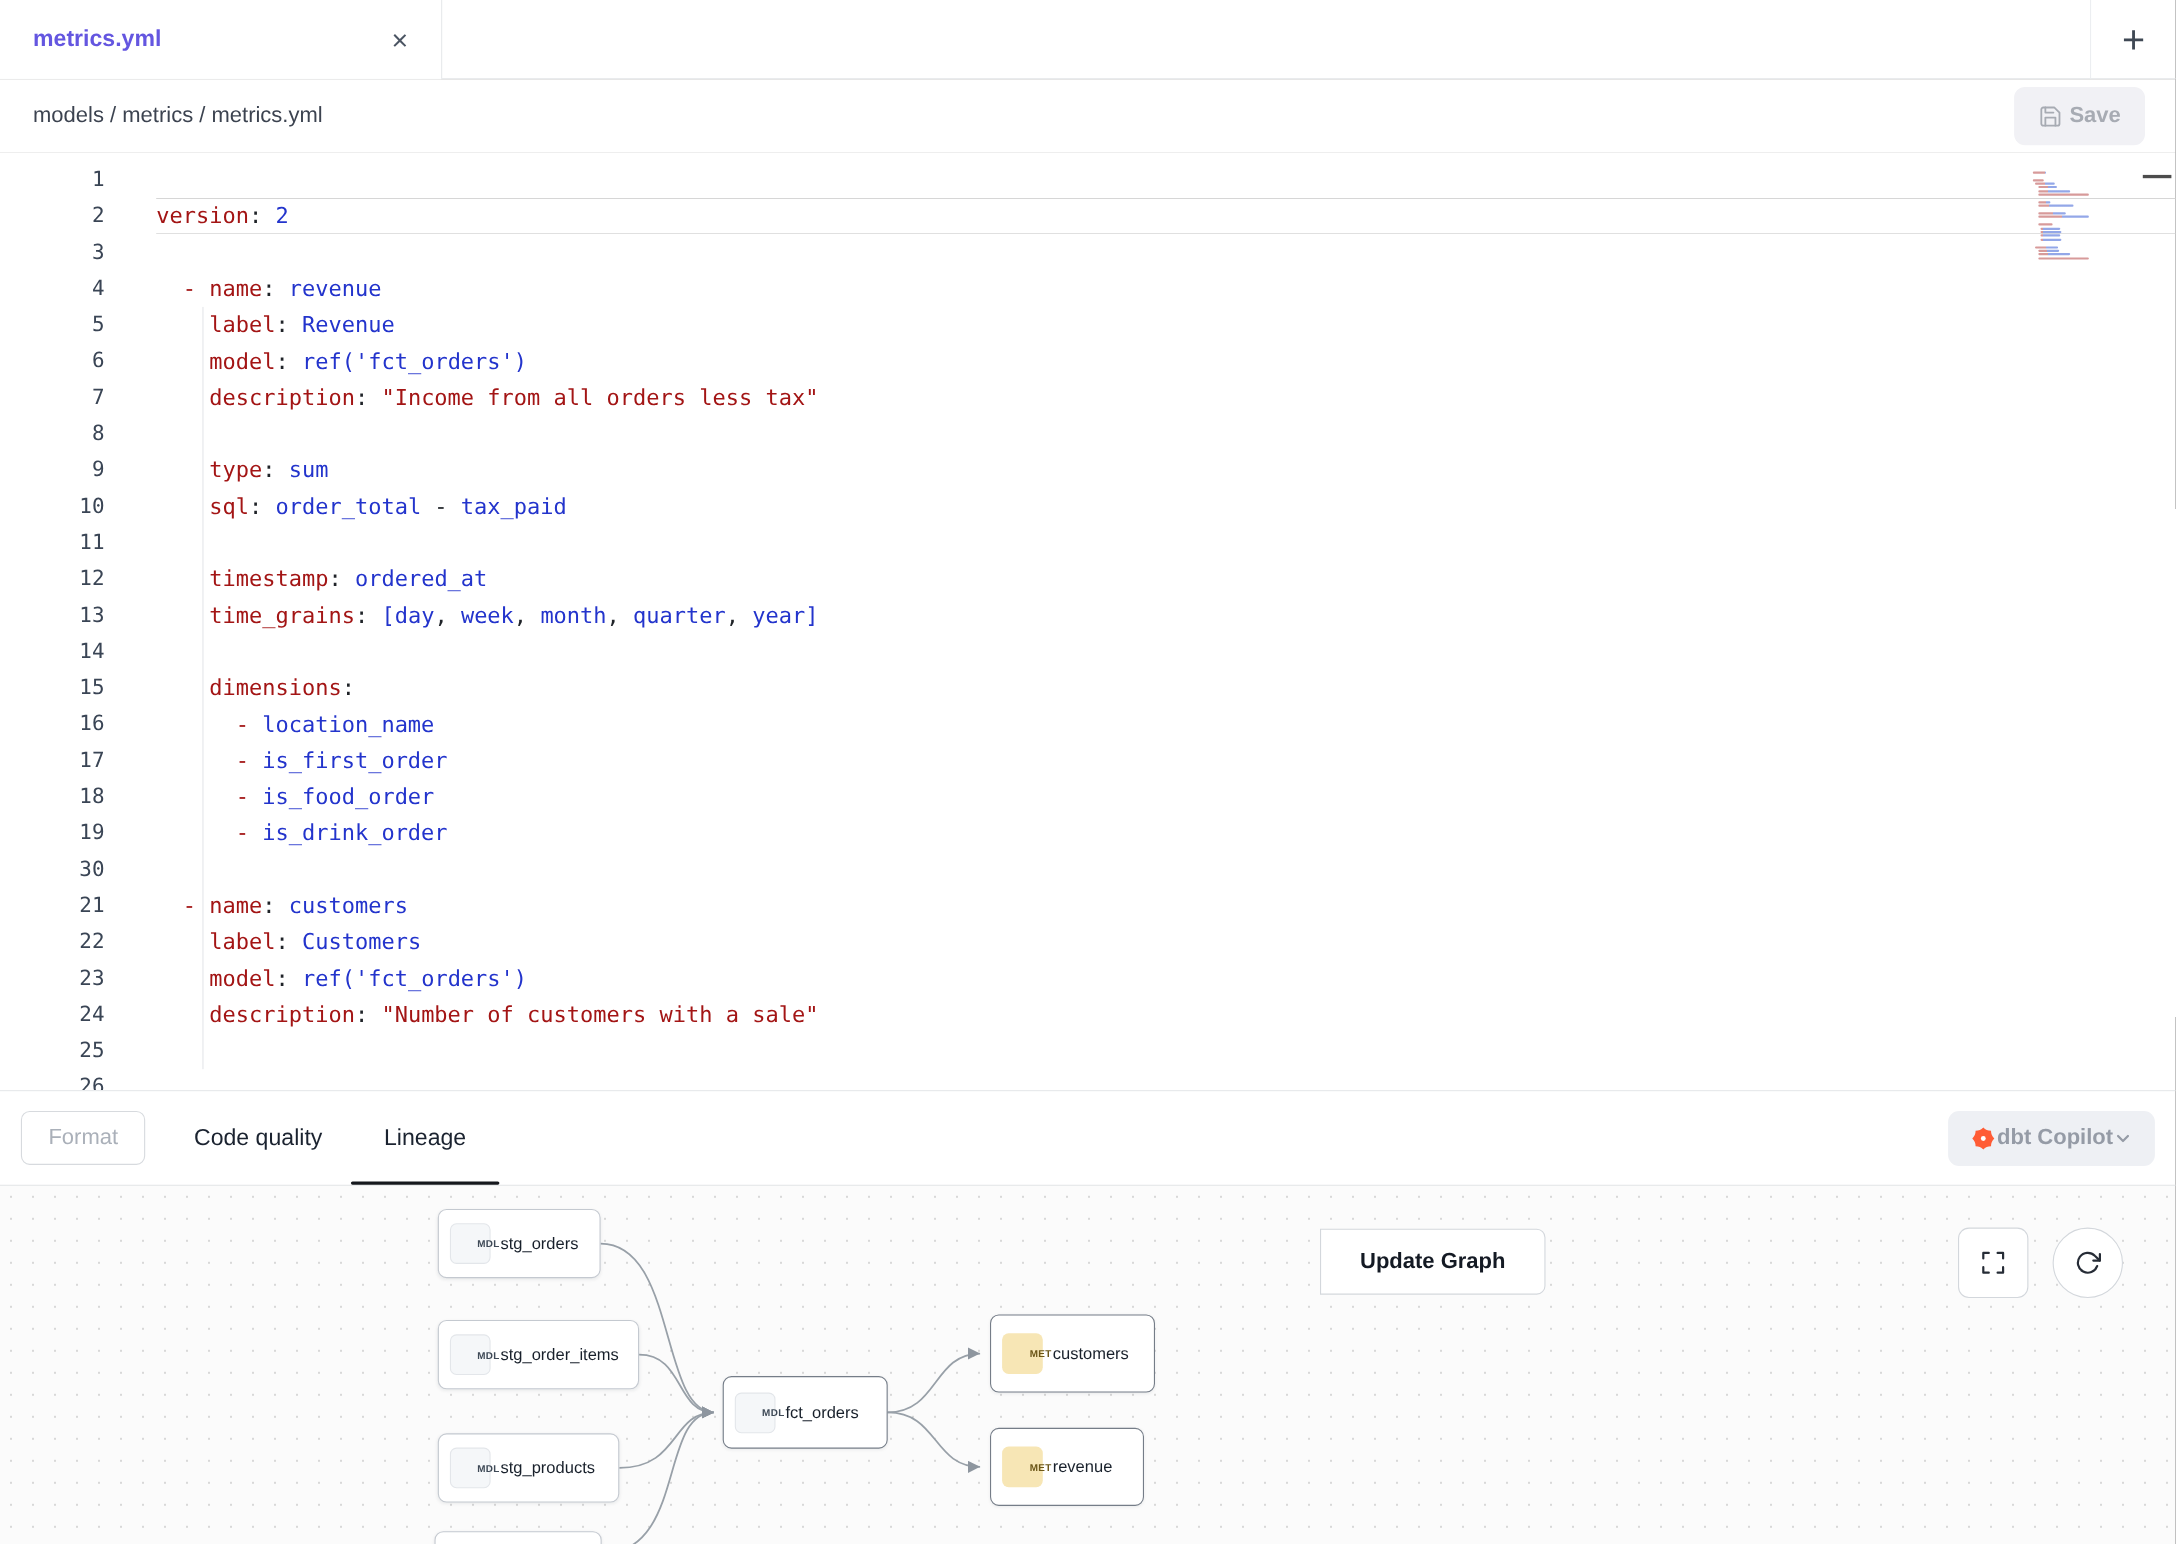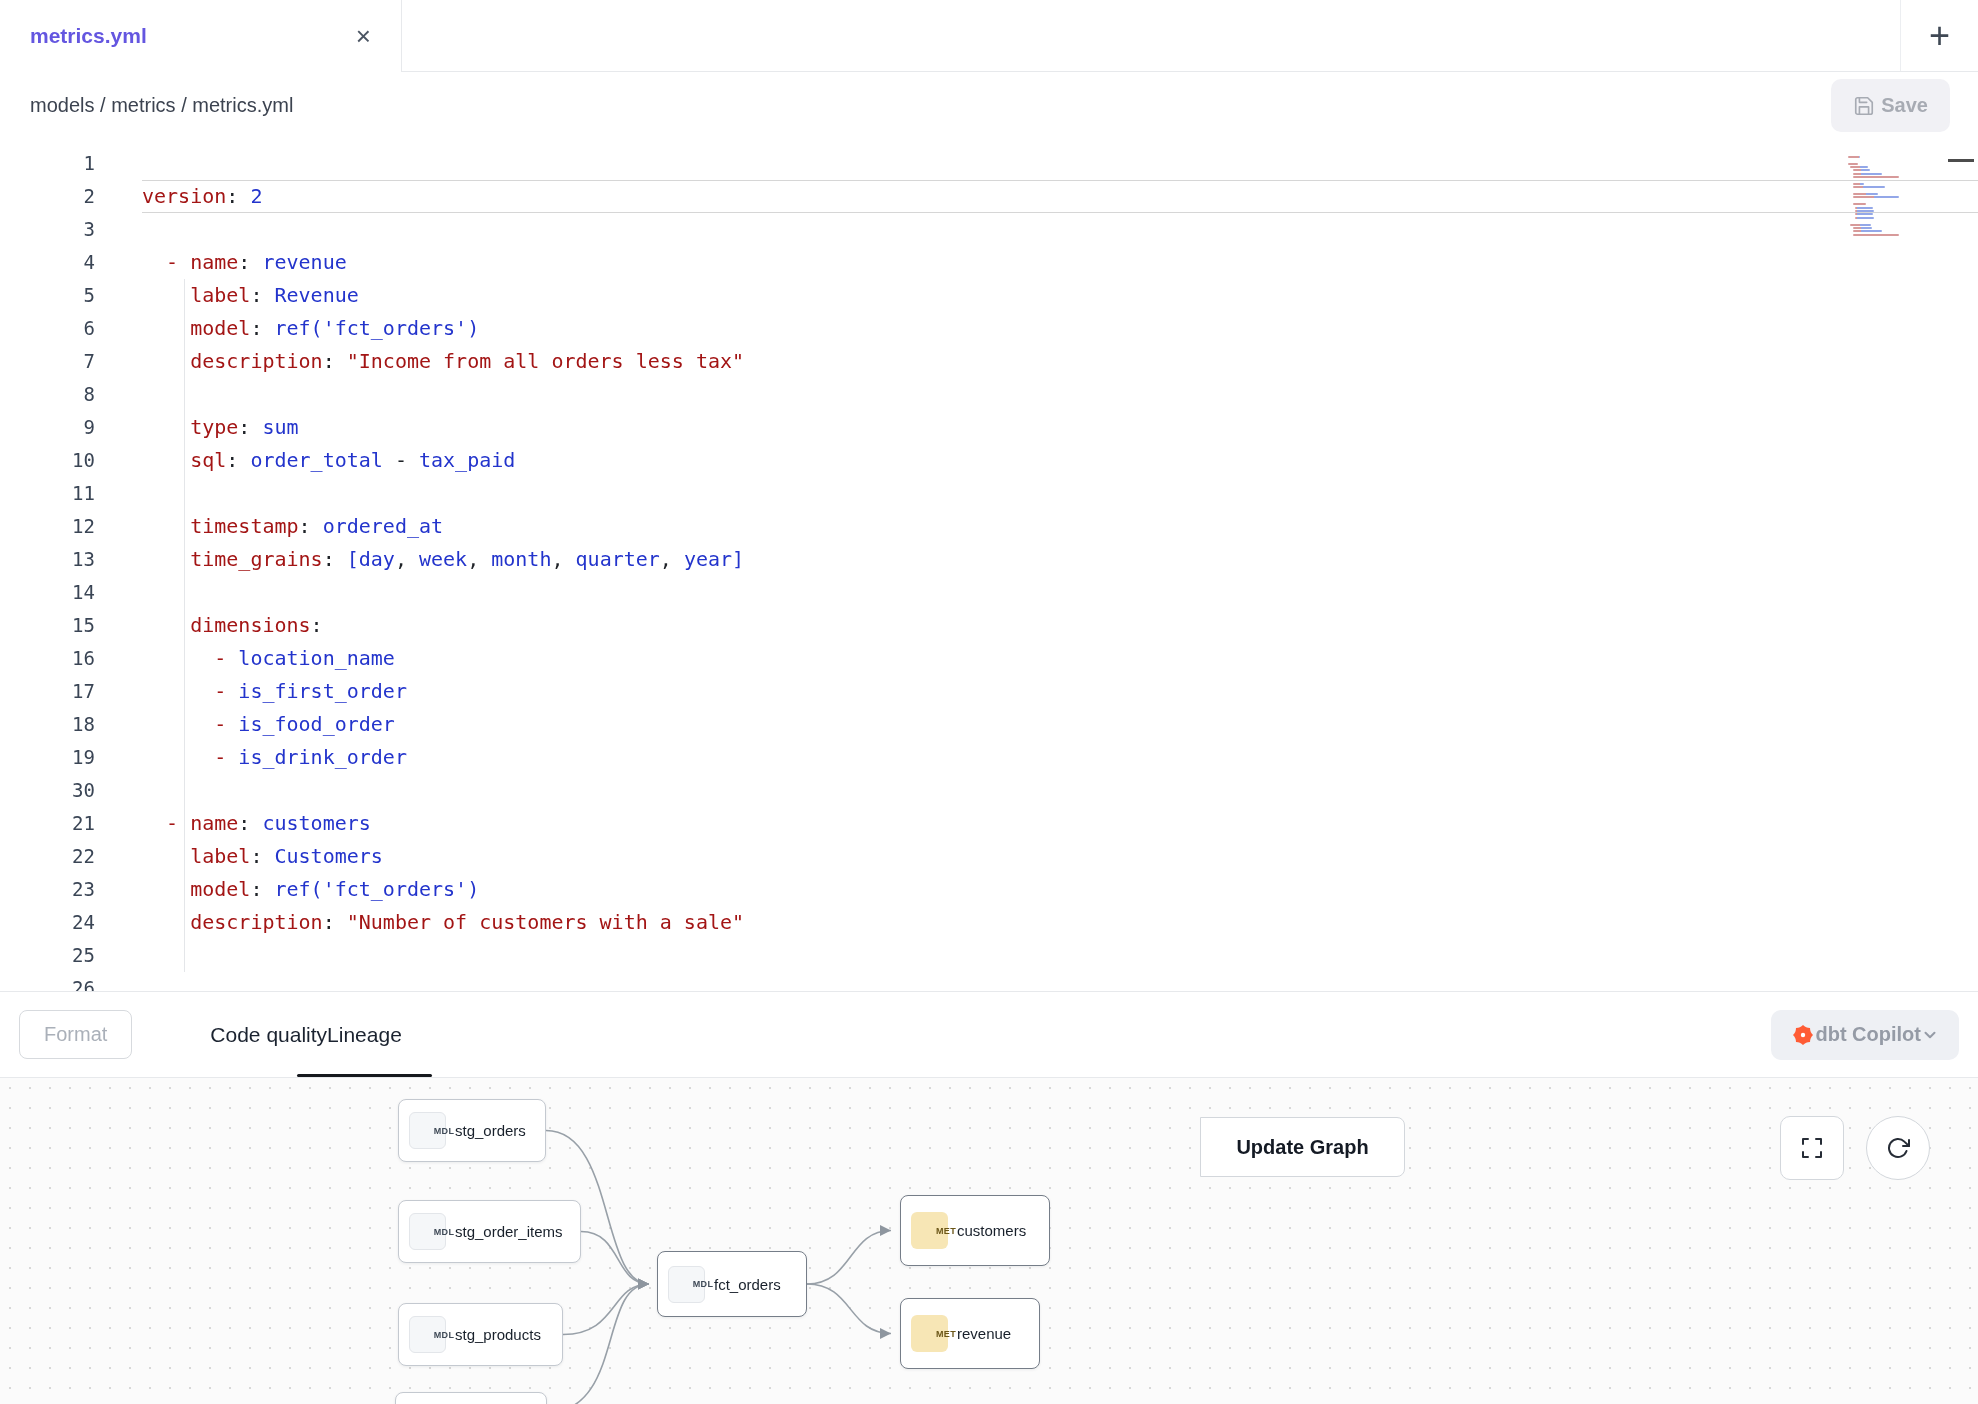--- a/index.html
+++ b/index.html
@@ -32,21 +32,21 @@
   .tk-str { color:#a31515; }
   .tk-punc { color:#1f2328; }
   .indent-guide { position:absolute; left:184px; top:140px; height:693px; width:1px; background:#e4e6e9; }
   .minimap { position:absolute; right:80px; top:12px; width:50px; }
   .mb { height:2px; margin:1.4px 0; border-radius:1px; }
   .scroll-thumb { position:absolute; right:4px; top:20px; width:26px; height:3px; background:#4c4c4c; }
 
   
   .toolbar { height:87px; display:flex; align-items:center; padding:0 19px; border-top:1px solid #e7e9ec; border-bottom:1px solid #e7e9ec; background:#fff; position:relative; }
   .format-btn { padding:12px 24px; border:1px solid #d7dade; border-radius:8px; background:#fff; color:#aab0b9; font-size:20px; font-family:inherit; }
-  .tabs { display:flex; margin-left:78px; height:100%; }
+  .tabs { display:flex; gap:56px; margin-left:44px; height:100%; }
   .ptab { display:flex; align-items:center; font-size:21px; color:#1b2330; position:relative; height:100%; cursor:default; }
   .ptab.active::after { content:""; position:absolute; left:-30px; right:-30px; bottom:0; height:3px; background:#15181d; border-radius:2px; }
   .copilot-btn { margin-left:auto; display:flex; align-items:center; background:#eef0f4; border:none; border-radius:10px; padding:13px 20px; color:#959ba6; font-size:20px; font-weight:600; font-family:inherit; }
 
   
   .canvas { position:relative; height:326px; overflow:hidden;
             background-color:#fbfbfb;
             background-image:radial-gradient(#d8d8d8 1.3px, transparent 1.3px);
             background-size:20px 20px; }
   .edges { position:absolute; left:0; top:0; }

